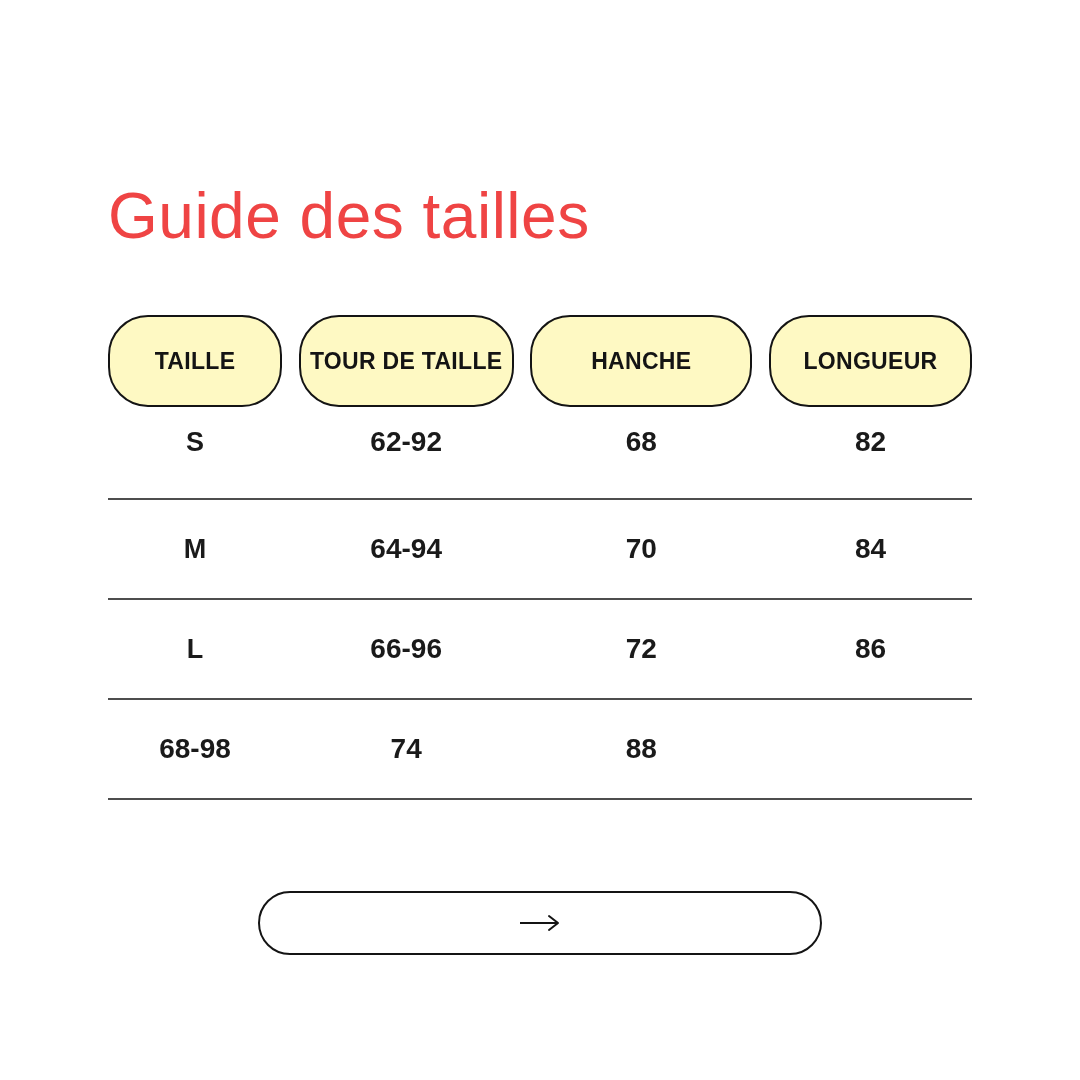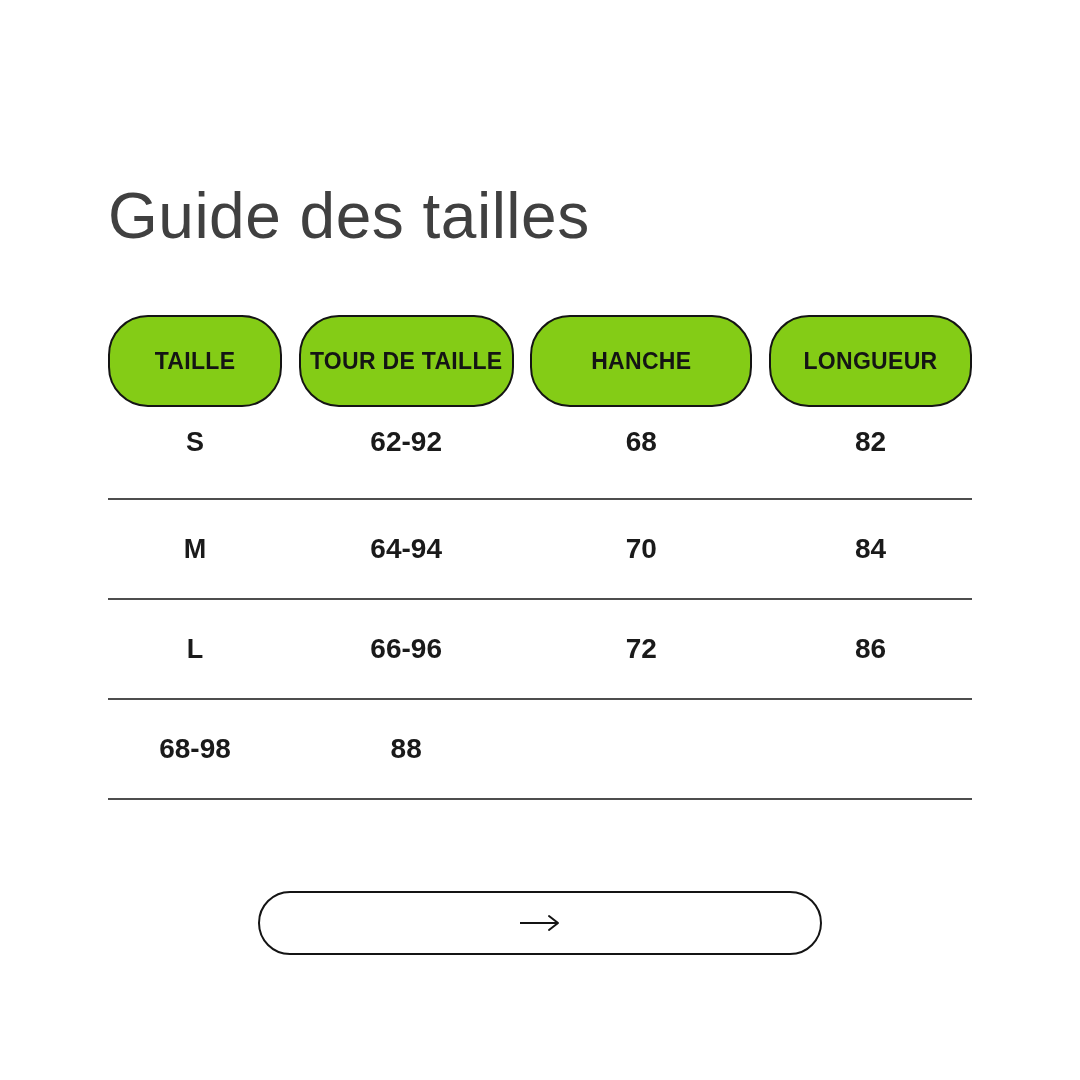--- a/index.html
+++ b/index.html
@@ -17,21 +17,21 @@
     overflow: hidden;
   }
   .title {
     position: absolute;
     left: 108px;
     top: 138px;
     font-size: 64px;
     font-weight: 500;
     letter-spacing: 0.5px;
     line-height: 1.1;
-    color: #404040;
+    color: #ef4444;
     white-space: nowrap;
   }
   .size-table {
     position: absolute;
     left: 108px;
     top: 315px;
     width: 864px;
   }
   .grid-row {
     display: grid;
@@ -39,21 +39,21 @@
     justify-content: space-between;
     align-items: center;
   }
   .header-row {
     height: 71px;
   }
   .pill {
     height: 92px;
     border: 2.5px solid #141414;
     border-radius: 40px;
-    background: #84cc16;
+    background: #fef9c3;
     display: flex;
     align-items: center;
     justify-content: center;
     box-sizing: border-box;
   }
   .pill span {
     font-size: 23px;
     font-weight: 700;
     letter-spacing: 0.3px;
     text-transform: uppercase;
@@ -145,20 +145,21 @@
 
     <div class="grid-row data-row">
       <div class="cell size">L</div>
       <div class="cell">66-96</div>
       <div class="cell">72</div>
       <div class="cell">86</div>
     </div>
 
     <div class="grid-row data-row">
       <div class="cell">68-98</div>
+      <div class="cell">74</div>
       <div class="cell">88</div>
     </div>
 
   </div>
 
   <div class="footer-pill">
     <span class="arrow-icon">
       <svg width="42" height="18" viewBox="0 0 42 18" fill="none" xmlns="http://www.w3.org/2000/svg">
         <line x1="1" y1="9" x2="38" y2="9" stroke="#141414" stroke-width="2"></line>
         <path d="M30 2 L39 9 L30 16" stroke="#141414" stroke-width="2" fill="none" stroke-linecap="round" stroke-linejoin="round"></path>

